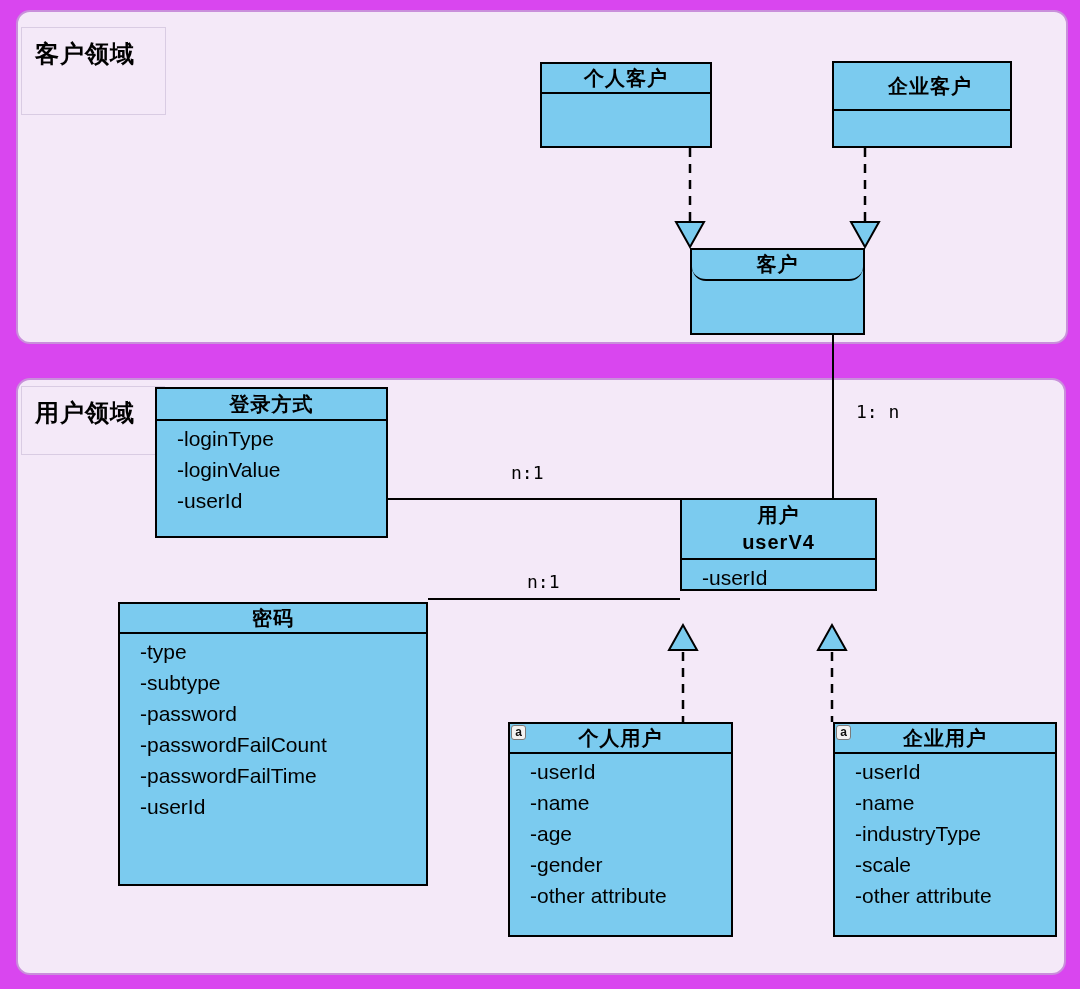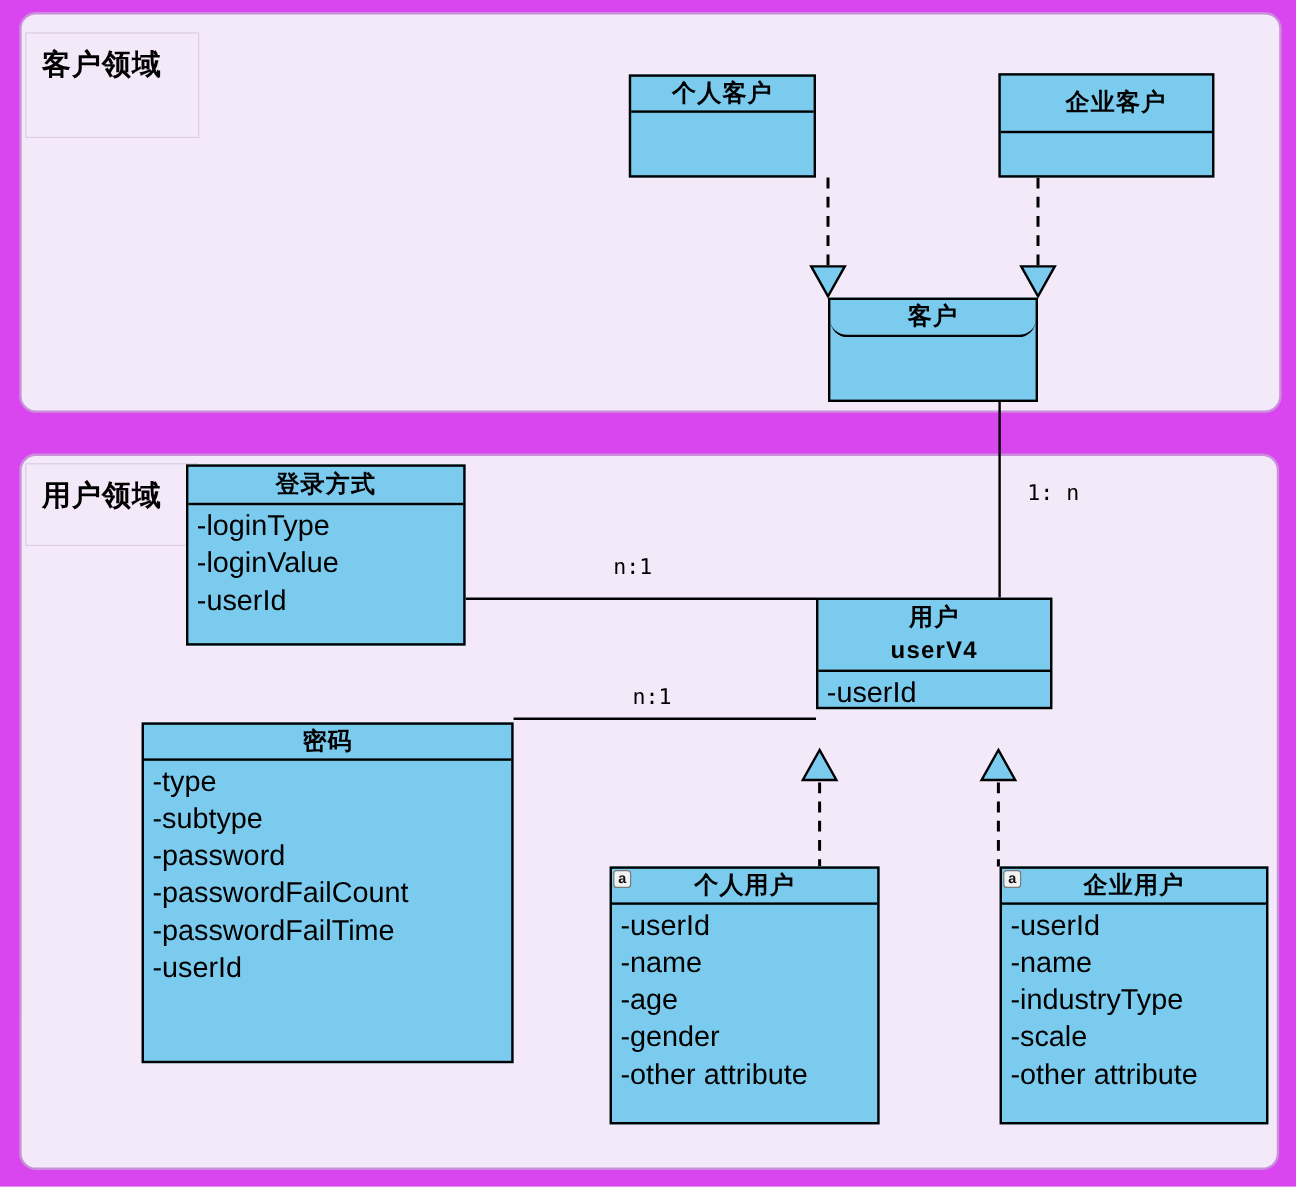--- a/index.html
+++ b/index.html
@@ -49,22 +49,22 @@
     justify-content:center;
     font-weight:bold;
     font-size:20px;
     border-bottom:2px solid var(--class-border);
     box-sizing:border-box;
     letter-spacing:1px;
     line-height:27px;
     position:relative;
   }
   .uml-attrs{
-    padding:2px 6px 0 7px;
-    font-size:24px;
+    padding:2px 6px 0 20px;
+    font-size:21px;
     line-height:31px;
     box-sizing:border-box;
   }
   .attr-row{white-space:nowrap;}
 
   .badge-a{
     position:absolute;
     left:1px;top:1px;
     width:15px;height:15px;
     background:#f2f2f2;
@@ -118,21 +118,21 @@
     <polygon class="tri" points="683,625 669,650 697,650"></polygon>
     <polygon class="tri" points="832,625 818,650 846,650"></polygon>
     <line class="edge-dashed" x1="683" y1="652" x2="683" y2="722"></line>
     <line class="edge-dashed" x1="832" y1="652" x2="832" y2="722"></line>
   </svg>
 
   <div class="mult-label" style="left:856px;top:401px;">1: n</div>
   <div class="mult-label" style="left:511px;top:462px;">n:1</div>
   <div class="mult-label" style="left:527px;top:571px;">n:1</div>
 
-  <div class="uml-class" style="left:524px;top:62px;width:156px;height:86px;">
+  <div class="uml-class" style="left:540px;top:62px;width:172px;height:86px;">
     <div class="uml-title" style="height:30px;">个人客户</div>
   </div>
 
   <div class="uml-class" style="left:832px;top:61px;width:180px;height:87px;">
     <div class="uml-title" style="height:48px;padding-left:16px;">企业客户</div>
   </div>
 
   <div class="uml-class" style="left:690px;top:248px;width:175px;height:87px;">
     <div class="uml-title" style="height:31px;border-radius:14px;">客户</div>
   </div>

